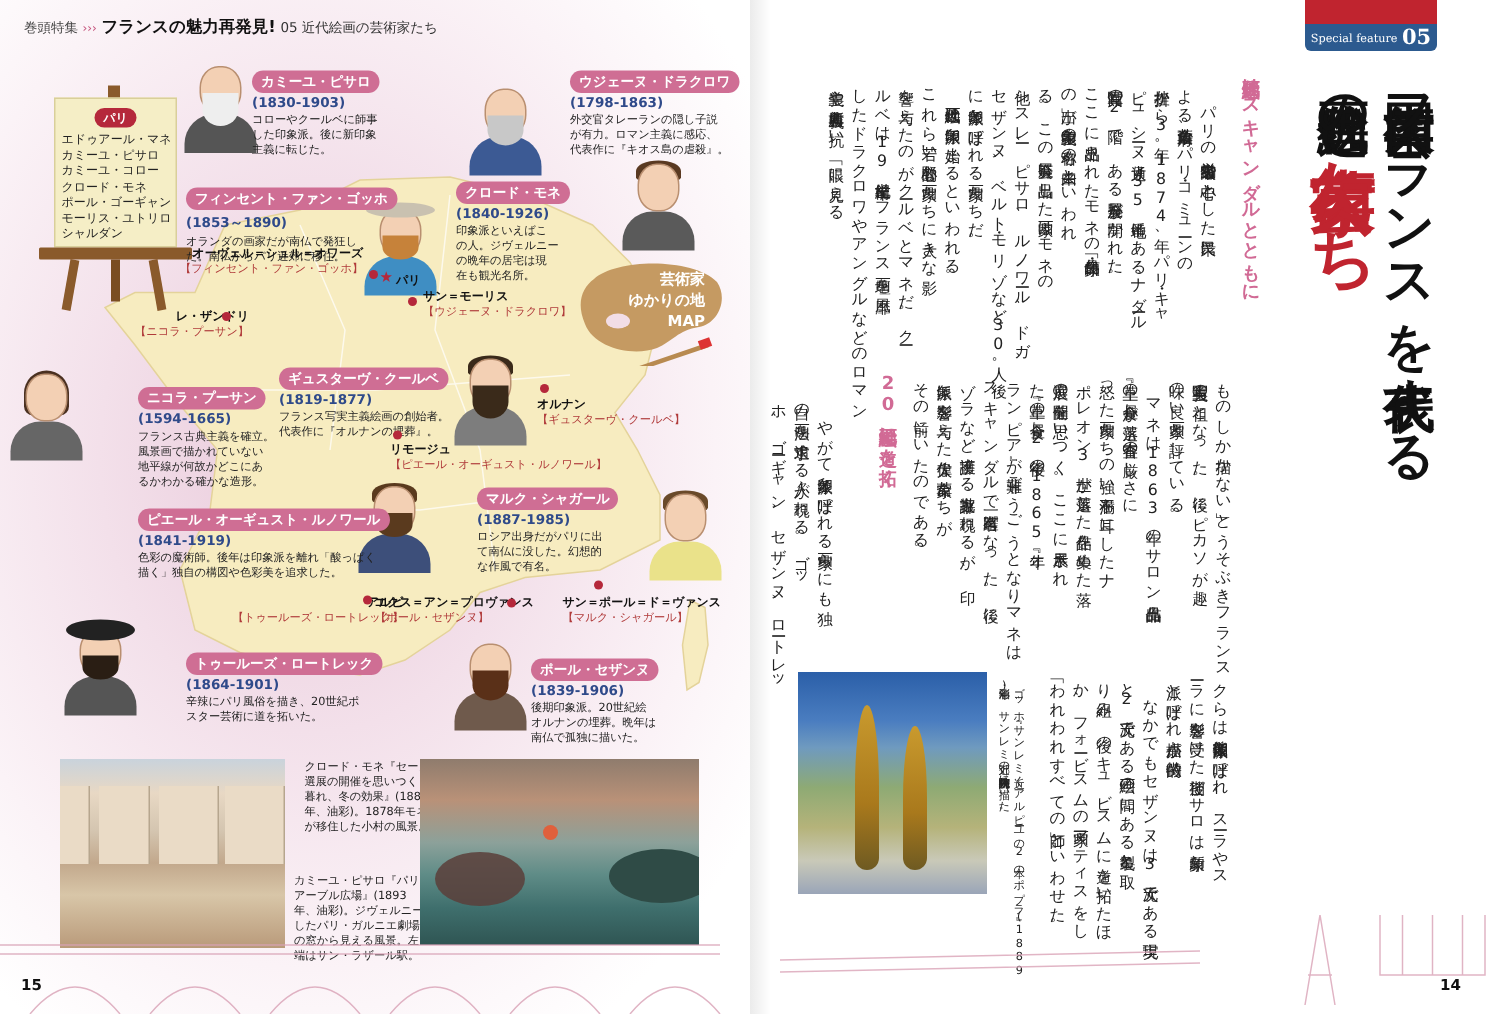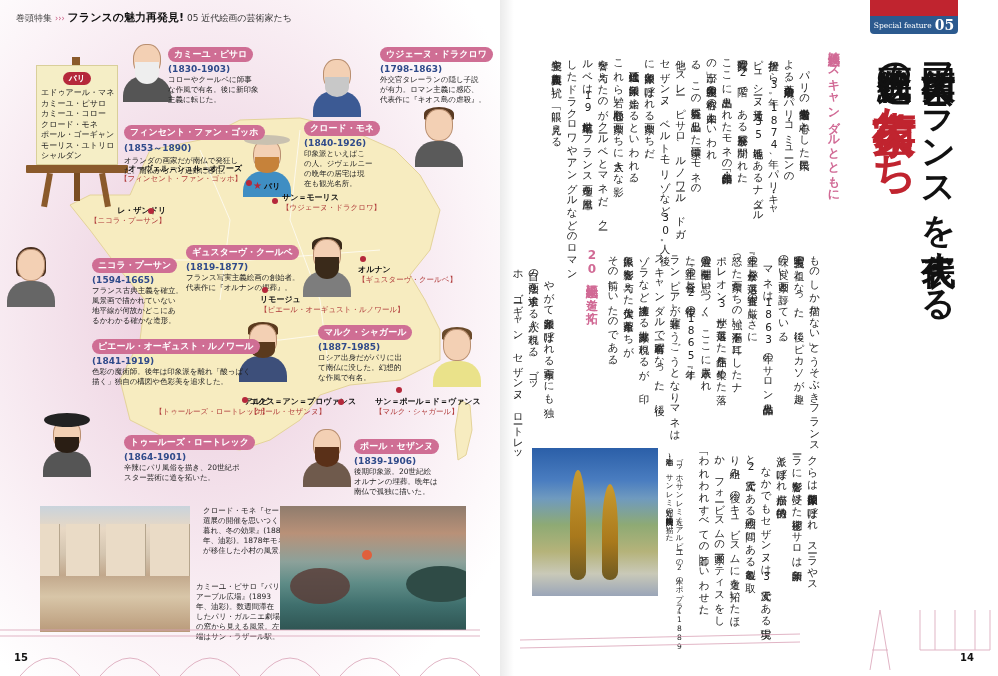--- a/index.html
+++ b/index.html
@@ -181,21 +181,21 @@
     <div class="body" style="background:#6f5a4c;"></div>
       <div class="head"></div>
       <div class="beard" style="background:#5a3018;height:20px;"></div>
   </div>
 
   <div class="artist" style="left:168px;top:42px;">
     <div class="name">カミーユ・ピサロ</div>
     <div class="years">(1830-1903)</div>
     <div class="desc">
       <div>コローやクールベに師事</div>
-      <div>な作風で有名。後に新印象</div>
+      <div>した印象派。後に新印象</div>
       <div>主義に転じた。</div>
     </div>
   </div>
 
   <div class="artist" style="left:380px;top:42px;">
     <div class="name">ウジェーヌ・ドラクロワ</div>
     <div class="years">(1798-1863)</div>
     <div class="desc">
       <div>外交官タレーランの隠し子説</div>
       <div>が有力。ロマン主義に感応、</div>
@@ -327,38 +327,51 @@
     <span class="who">【ポール・セザンヌ】</span>
   </div>
   <div class="dot" style="left:338px;top:399px;"></div>
 
   <div class="dot" style="left:396px;top:387px;"></div>
   <div class="place" style="left:375px;top:396px;">
     <span>サン＝ポール＝ド＝ヴァンス</span>
     <span class="who">【マルク・シャガール】</span>
   </div>
 
+  <div class="palette">
+    <svg width="100" height="72" viewBox="0 0 100 72">
+      <path d="M14 14 C30 0 80 0 96 16 C104 28 96 44 84 46 C70 48 66 56 56 60 C40 66 14 60 8 44 C2 30 6 20 14 14 Z" fill="#c59a62"></path>
+      <ellipse cx="30" cy="42" rx="8" ry="5" fill="#f2dde6"></ellipse>
+      <line x1="-10" y1="92" x2="90" y2="58" stroke="#b88a50" stroke-width="3"></line>
+      <rect x="84" y="54" width="8" height="6" fill="#d33" transform="rotate(-20 88 57)"></rect>
+    </svg>
+    <div class="pal-text">
+      <div>芸術家</div>
+      <div>ゆかりの地</div>
+      <div>MAP</div>
+    </div>
+  </div>
 
   <div class="painting pissarro-painting">
     <div class="bldg" style="left:0;width:20px;"></div>
     <div class="bldg" style="left:26px;width:34px;"></div>
     <div class="bldg" style="left:66px;width:40px;"></div>
     <div class="bldg" style="left:110px;width:40px;"></div>
   </div>
   <div class="caption" style="left:203px;top:506px;">
     <div>クロード・モネ『セーヌ河</div>
     <div>選展の開催を思いつく</div>
     <div>暮れ、冬の効果』(1880</div>
     <div>年、油彩)。1878年モネ</div>
     <div>が移住した小村の風景。</div>
   </div>
   <div class="caption" style="left:196px;top:582px;">
     <div>カミーユ・ピサロ『パリ、</div>
     <div>アーブル広場』(1893</div>
-    <div>年、油彩)。数週間滞在</div>
+    <div>年、油彩)。ジヴェルニー</div>
     <div>したパリ・ガルニエ劇場</div>
     <div>の窓から見える風景。左</div>
     <div>端はサン・ラザール駅。</div>
   </div>
   <div class="painting monet-painting">
     <div class="sun"></div>
       <div class="islet1"></div>
       <div class="islet2"></div>
   </div>
 

